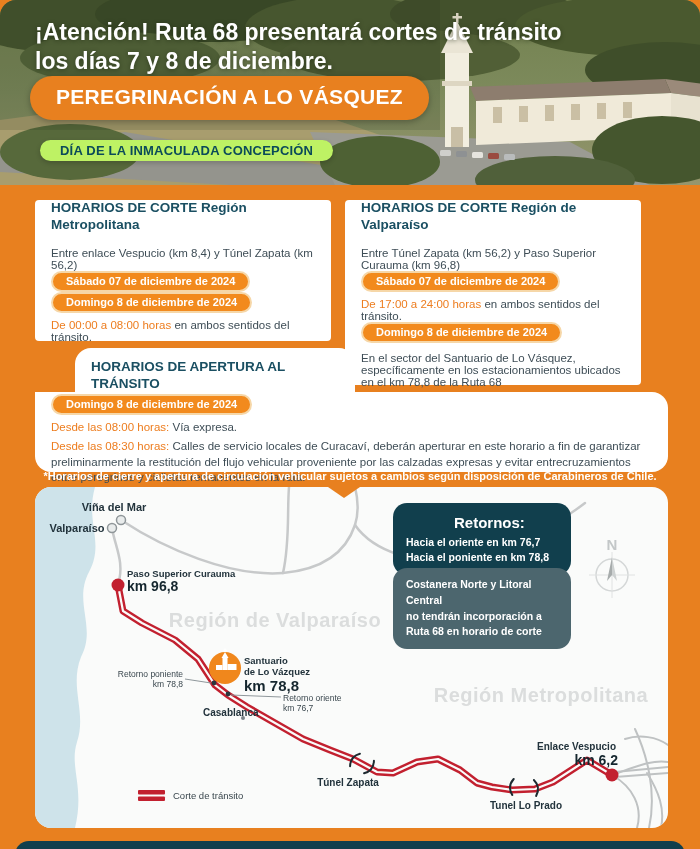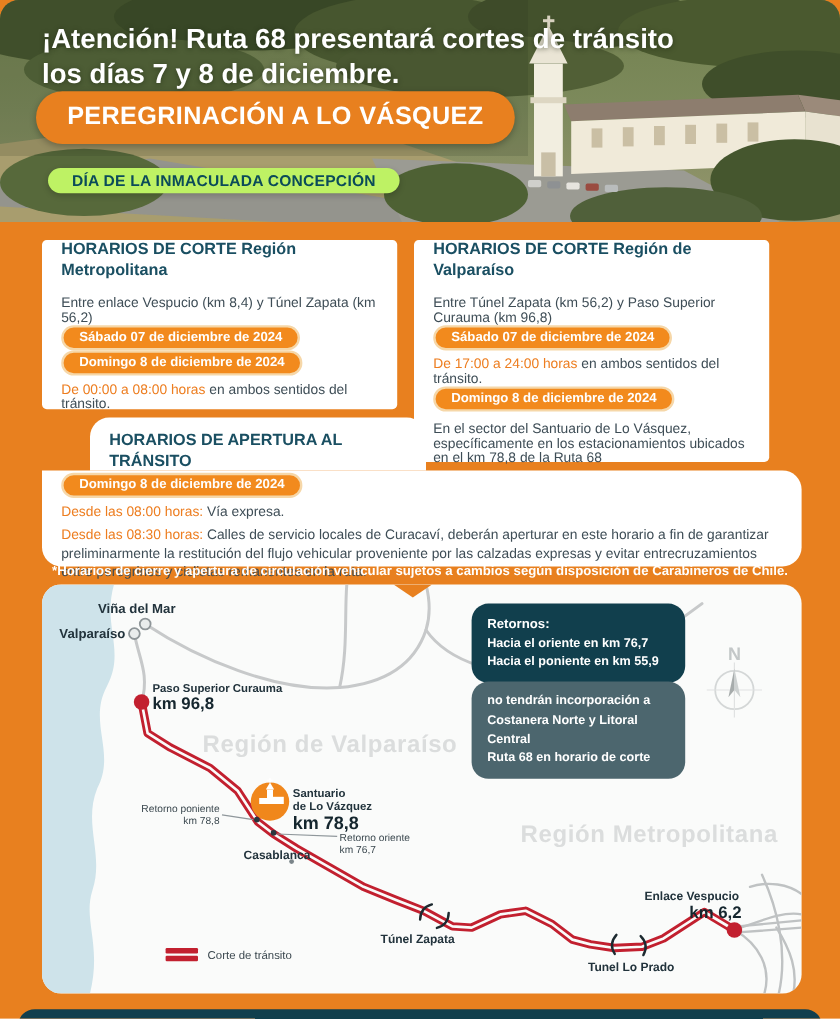--- a/index.html
+++ b/index.html
@@ -37,21 +37,21 @@
   #apertura-bottom .badge{margin-top:2px;}
   .footnote{
     position:absolute;left:0;top:470px;width:700px;text-align:center;color:#fff;font-weight:bold;font-size:11px;
   }
   
   #map-card{position:absolute;left:35px;top:487px;width:633px;height:341px;background:#FAFBFA;border-radius:16px;overflow:hidden;}
   #map-notch{position:absolute;left:293px;top:0;width:0;height:0;border-left:16px solid transparent;border-right:16px solid transparent;border-top:11px solid #E8801F;}
   .mbox{position:absolute;width:178px;border-radius:14px;padding:9px 13px;color:#fff;font-size:10.5px;font-weight:bold;line-height:1.5;}
   #box-retornos{left:358px;top:16px;background:#113F4D;}
   #box-costanera{left:358px;top:81px;background:#4C666E;}
-  .mbox .bt{font-size:11px;}
+  .mbox .bt{font-size:15px;margin-left:48px;}
   
   .m-city{font:bold 11px "Liberation Sans",sans-serif;fill:#22333C;}
   .m-label{font:bold 10px "Liberation Sans",sans-serif;fill:#22333C;}
   .m-s9{font:bold 9.5px "Liberation Sans",sans-serif;fill:#22333C;}
   .m-small{font:8.5px "Liberation Sans",sans-serif;fill:#3A474E;}
   .m-km{font:bold 14px "Liberation Sans",sans-serif;fill:#15262E;}
   .m-kmlg{font:bold 15px "Liberation Sans",sans-serif;fill:#15262E;}
   .m-water{font:bold 20px "Liberation Sans",sans-serif;fill:#DBDDDD;letter-spacing:.5px;}
   .m-leg{font:9.5px "Liberation Sans",sans-serif;fill:#3A474E;}
   .m-n{font:bold 15px "Liberation Sans",sans-serif;fill:#C3C7C8;}
@@ -248,25 +248,25 @@
       <g>
         <rect x="103" y="303" width="27" height="4.5" rx="1" fill="#C2202F"></rect>
         <rect x="103" y="309.5" width="27" height="4.5" rx="1" fill="#C2202F"></rect>
         <text x="138" y="312" class="m-leg">Corte de tránsito</text>
       </g>
     </svg>
 
     <div class="mbox" id="box-retornos">
       <div class="bt">Retornos:</div>
       <div>Hacia el oriente en km 76,7</div>
-      <div>Hacia el poniente en km 55,9</div>
+      <div>Hacia el poniente en km 78,8</div>
     </div>
     <div class="mbox" id="box-costanera">
+      <div>Costanera Norte y Litoral Central</div>
       <div>no tendrán incorporación a</div>
-      <div>Costanera Norte y Litoral Central</div>
       <div>Ruta 68 en horario de corte</div>
     </div>
 
     <div id="map-notch"></div>
   </div>
 
   <div id="footer-bar"></div>
 </div>
 
 </body></html>

